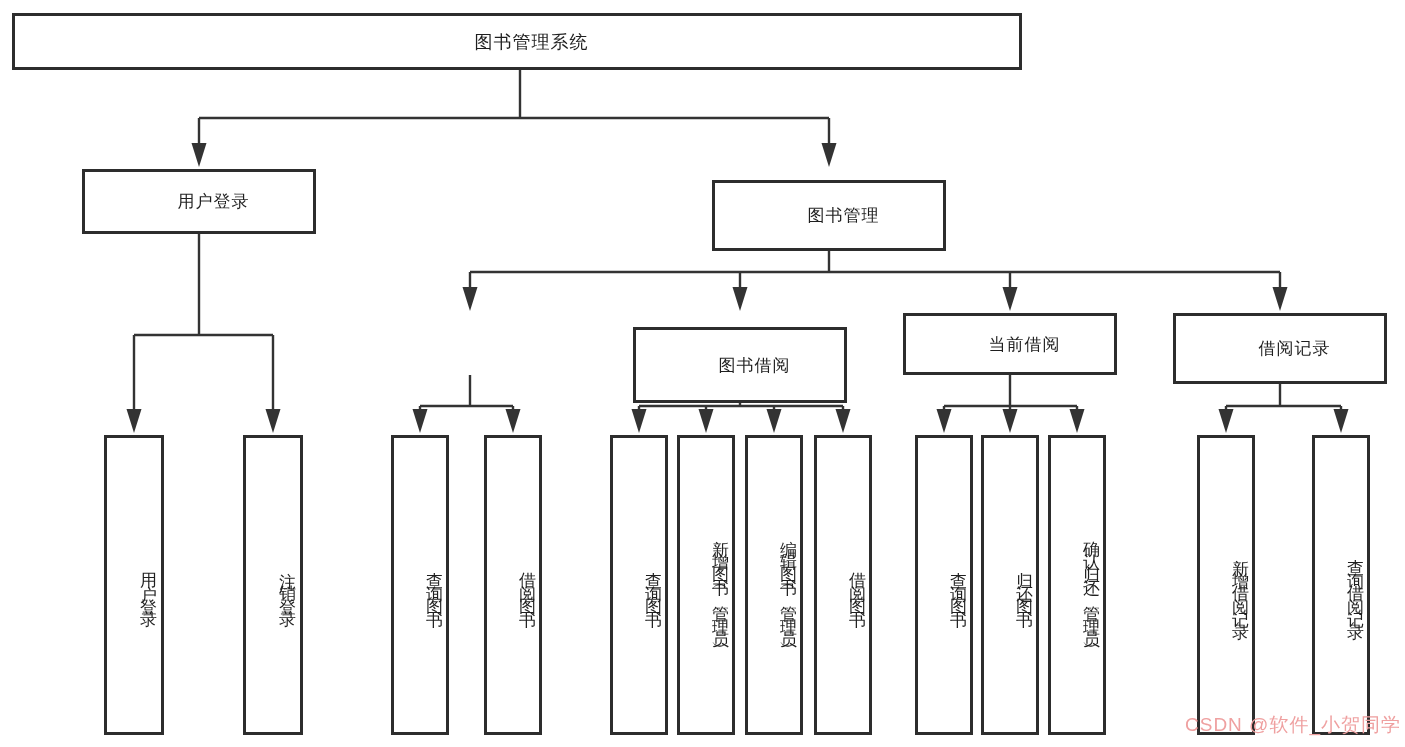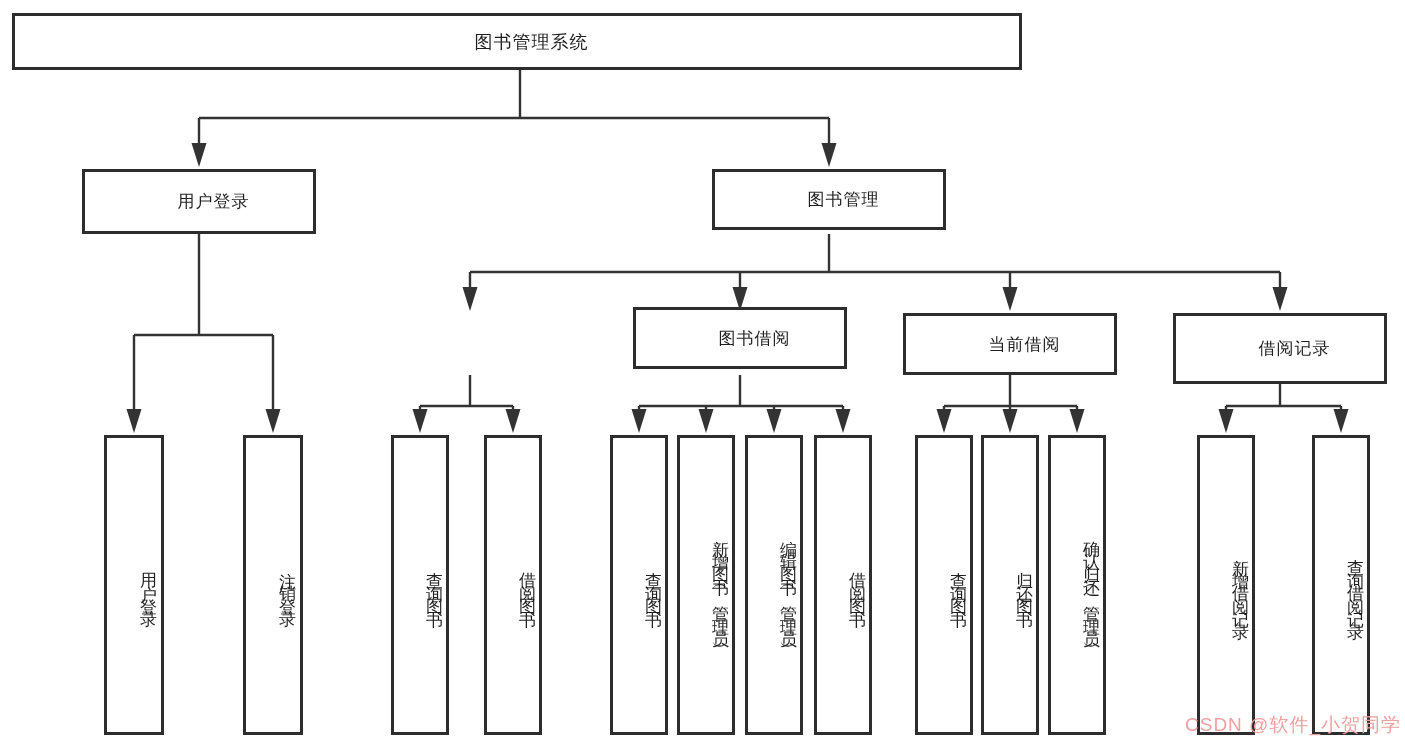--- a/index.html
+++ b/index.html
@@ -99,25 +99,25 @@
     </g>
   </svg>
 
   <div class="node root h" style="left:12px;top:13px;width:1010px;height:57px">
     <span>图书管理系统</span>
   </div>
 
   <div class="node h" style="left:82px;top:169px;width:234px;height:65px">
     <span>用户登录</span>
   </div>
-  <div class="node h" style="left:712px;top:169px;width:234px;height:61px">
+  <div class="node h" style="left:712px;top:180px;width:234px;height:71px">
     <span>图书管理</span>
   </div>
 
-  <div class="node h" style="left:633px;top:307px;width:214px;height:62px">
+  <div class="node h" style="left:633px;top:327px;width:214px;height:76px">
     <span>图书借阅</span>
   </div>
   <div class="node h" style="left:903px;top:313px;width:214px;height:62px">
     <span>当前借阅</span>
   </div>
   <div class="node h" style="left:1173px;top:313px;width:214px;height:71px">
     <span>借阅记录</span>
   </div>
 
   <div class="node leaf" style="left:104px;top:435px;width:60px;height:300px">

